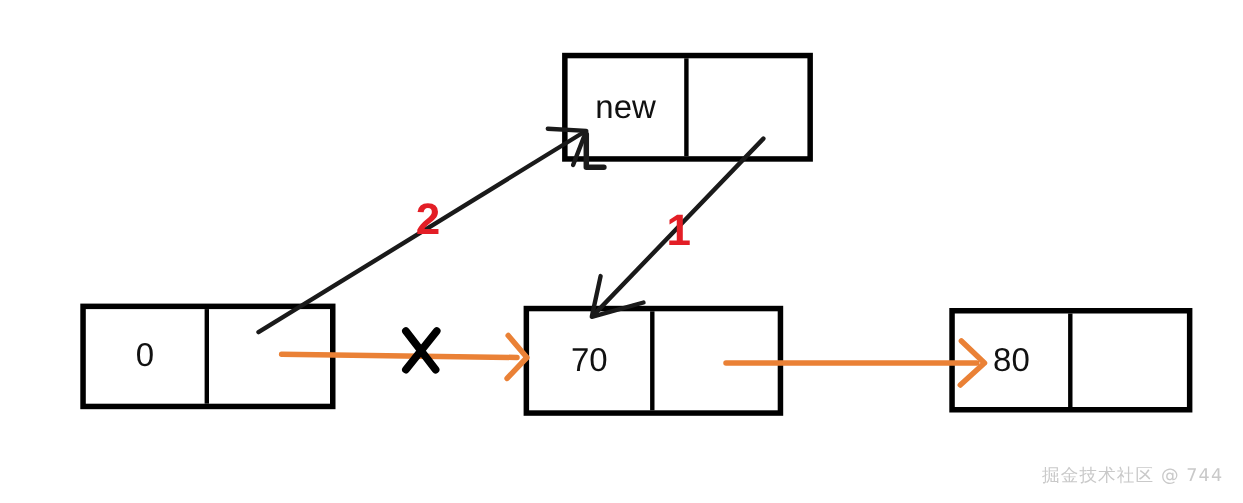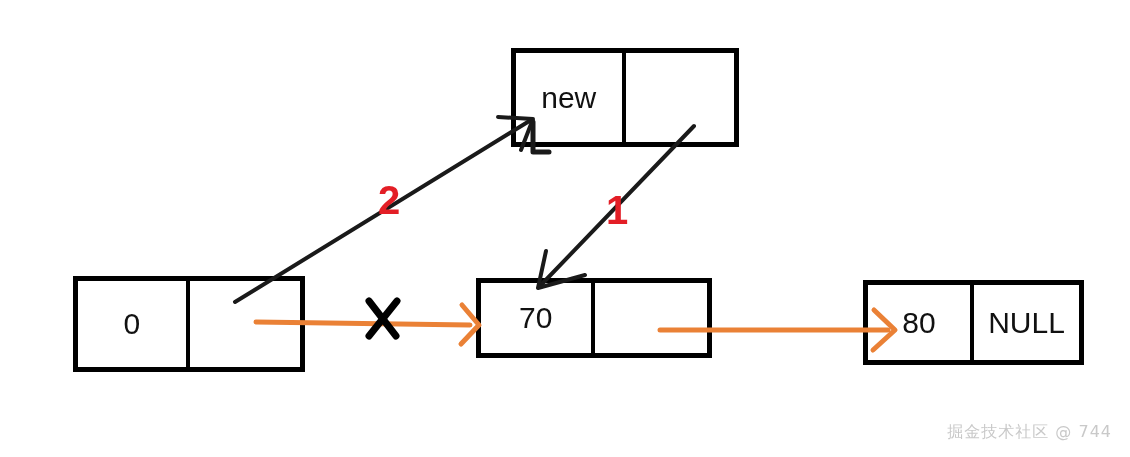--- a/index.html
+++ b/index.html
@@ -85,35 +85,32 @@
 
   <div class="node" style="left:73px; top:276px; width:232px; height:96px;">
     <div class="cell left" style="width:112px;">
       <span class="cell-value">0</span>
     </div>
     <div class="cell" style="width:111px;">
       <span class="cell-value"></span>
     </div>
   </div>
 
-  <div class="node" style="left:476px; top:278px; width:236px; height:80px;">
+  <div class="node" style="left:476px; top:278px; width:236px; height:100px;">
     <div class="cell left" style="width:114px;">
       <span class="cell-value">70</span>
     </div>
     <div class="cell" style="width:113px;">
       <span class="cell-value"></span>
     </div>
   </div>
 
-  <div class="node" style="left:863px; top:280px; width:221px; height:85px;">
+  <div class="node" style="left:863px; top:280px; width:221px; height:95px;">
     <div class="cell left" style="width:107px;">
       <span class="cell-value">80</span>
-    </div>
-    <div class="cell" style="width:106px;">
-      <span class="cell-value">NULL</span>
     </div>
   </div>
 
   <svg class="svg-layer" viewBox="0 0 1130 457">
 
     <g>
       <path d="M 256 322 L 470 325" stroke="#ea8136" stroke-width="5" fill="none" stroke-linecap="round"></path>
       <path d="M 462 305 L 479 325 L 461 344" stroke="#ea8136" stroke-width="5" fill="none" stroke-linecap="round" stroke-linejoin="round"></path>
     </g>
 

